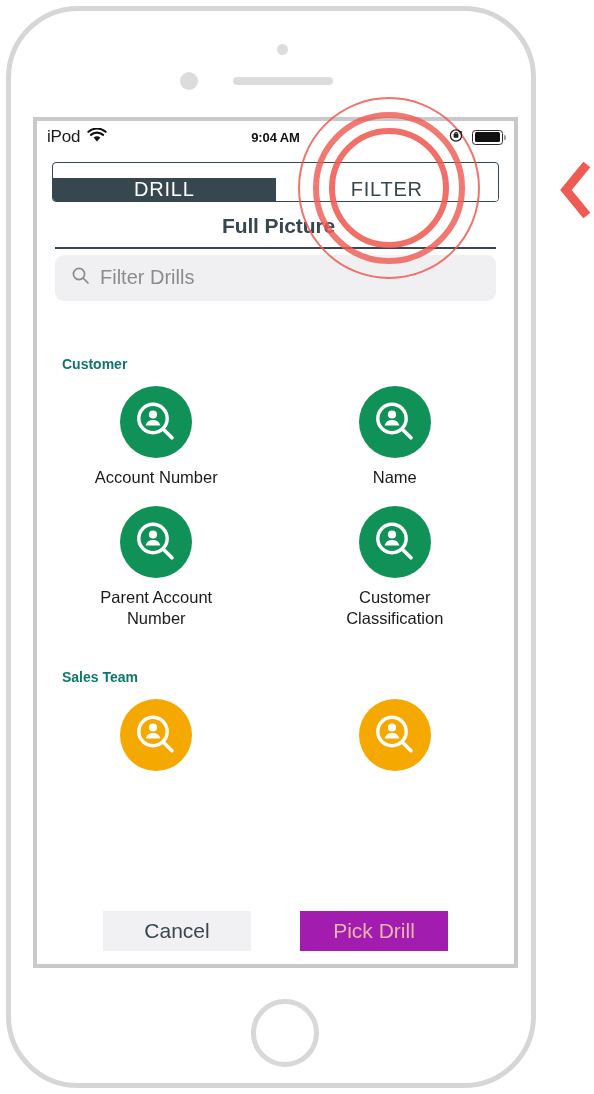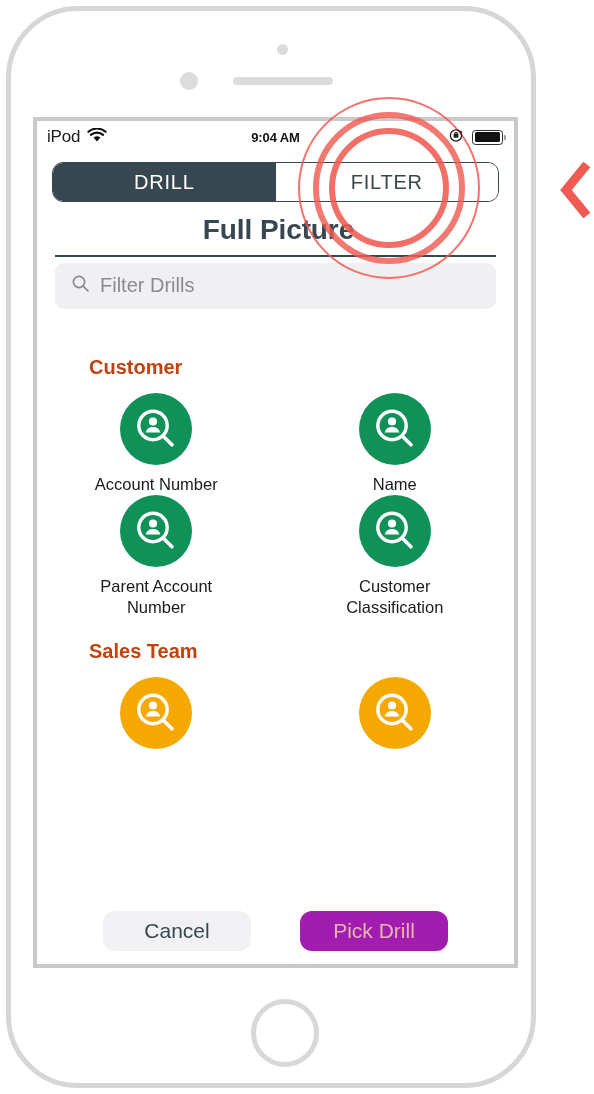--- a/index.html
+++ b/index.html
@@ -137,41 +137,42 @@
     width: 100%;
     background: #111111;
     border-radius: 1.5px;
   }
 
   
   .segmented {
     margin: 9px 15px 0 15px;
     height: 40px;
     border: 1.6px solid #37474f;
-    border-radius: 11px;
+    border-radius: 4px;
     display: flex;
     overflow: hidden;
     background: #ffffff;
+    align-items: flex-end;
   }
   .seg {
     flex: 1;
     display: flex;
     align-items: center;
     justify-content: center;
     font-size: 20px;
     letter-spacing: 0.8px;
     color: #37474f;
     background: #ffffff;
   }
   .seg.active { background: #37474f; color: #ffffff; }
 
   
   .title-wrap { padding: 12px 0 9px 0; text-align: center; }
   .title {
-    font-size: 28px;
+    font-size: 21px;
     font-weight: bold;
     color: #37474f;
     letter-spacing: -0.1px;
     padding-left: 6px;
   }
   .title-rule {
     margin: 0 18px;
     height: 1.6px;
     background: #37474f;
   }
@@ -191,29 +192,30 @@
 
   
   .content {
     position: absolute;
     left: 0; right: 0;
     top: 235px;
     bottom: 0;
     overflow: hidden;
   }
   .group-title {
-    font-size: 20px;
+    font-size: 14px;
     font-weight: bold;
-    color: #c2410c;
-    padding: 0 0 0 52px;
+    color: #0f766e;
+    padding: 0 0 0 25px;
     margin-bottom: 14px;
   }
   .grid {
     display: grid;
     grid-template-columns: 1fr 1fr;
+    row-gap: 18px;
   }
   .cell {
     display: flex;
     flex-direction: column;
     align-items: center;
     gap: 9px;
   }
   .cell-label {
     font-size: 16.5px;
     color: #1b1b1b;
@@ -232,21 +234,21 @@
     left: 0; right: 0; bottom: 0;
     height: 66px;
     background: #ffffff;
     display: flex;
     align-items: center;
     justify-content: center;
     gap: 12px;
   }
   .btn {
     height: 40px;
-    border-radius: 12px;
+    border-radius: 0;
     display: flex;
     align-items: center;
     justify-content: center;
     font-size: 21px;
     border: none;
     font-family: "Liberation Sans", sans-serif;
   }
   .btn-cancel {
     width: 148px;
     background: #f1f1f3;

